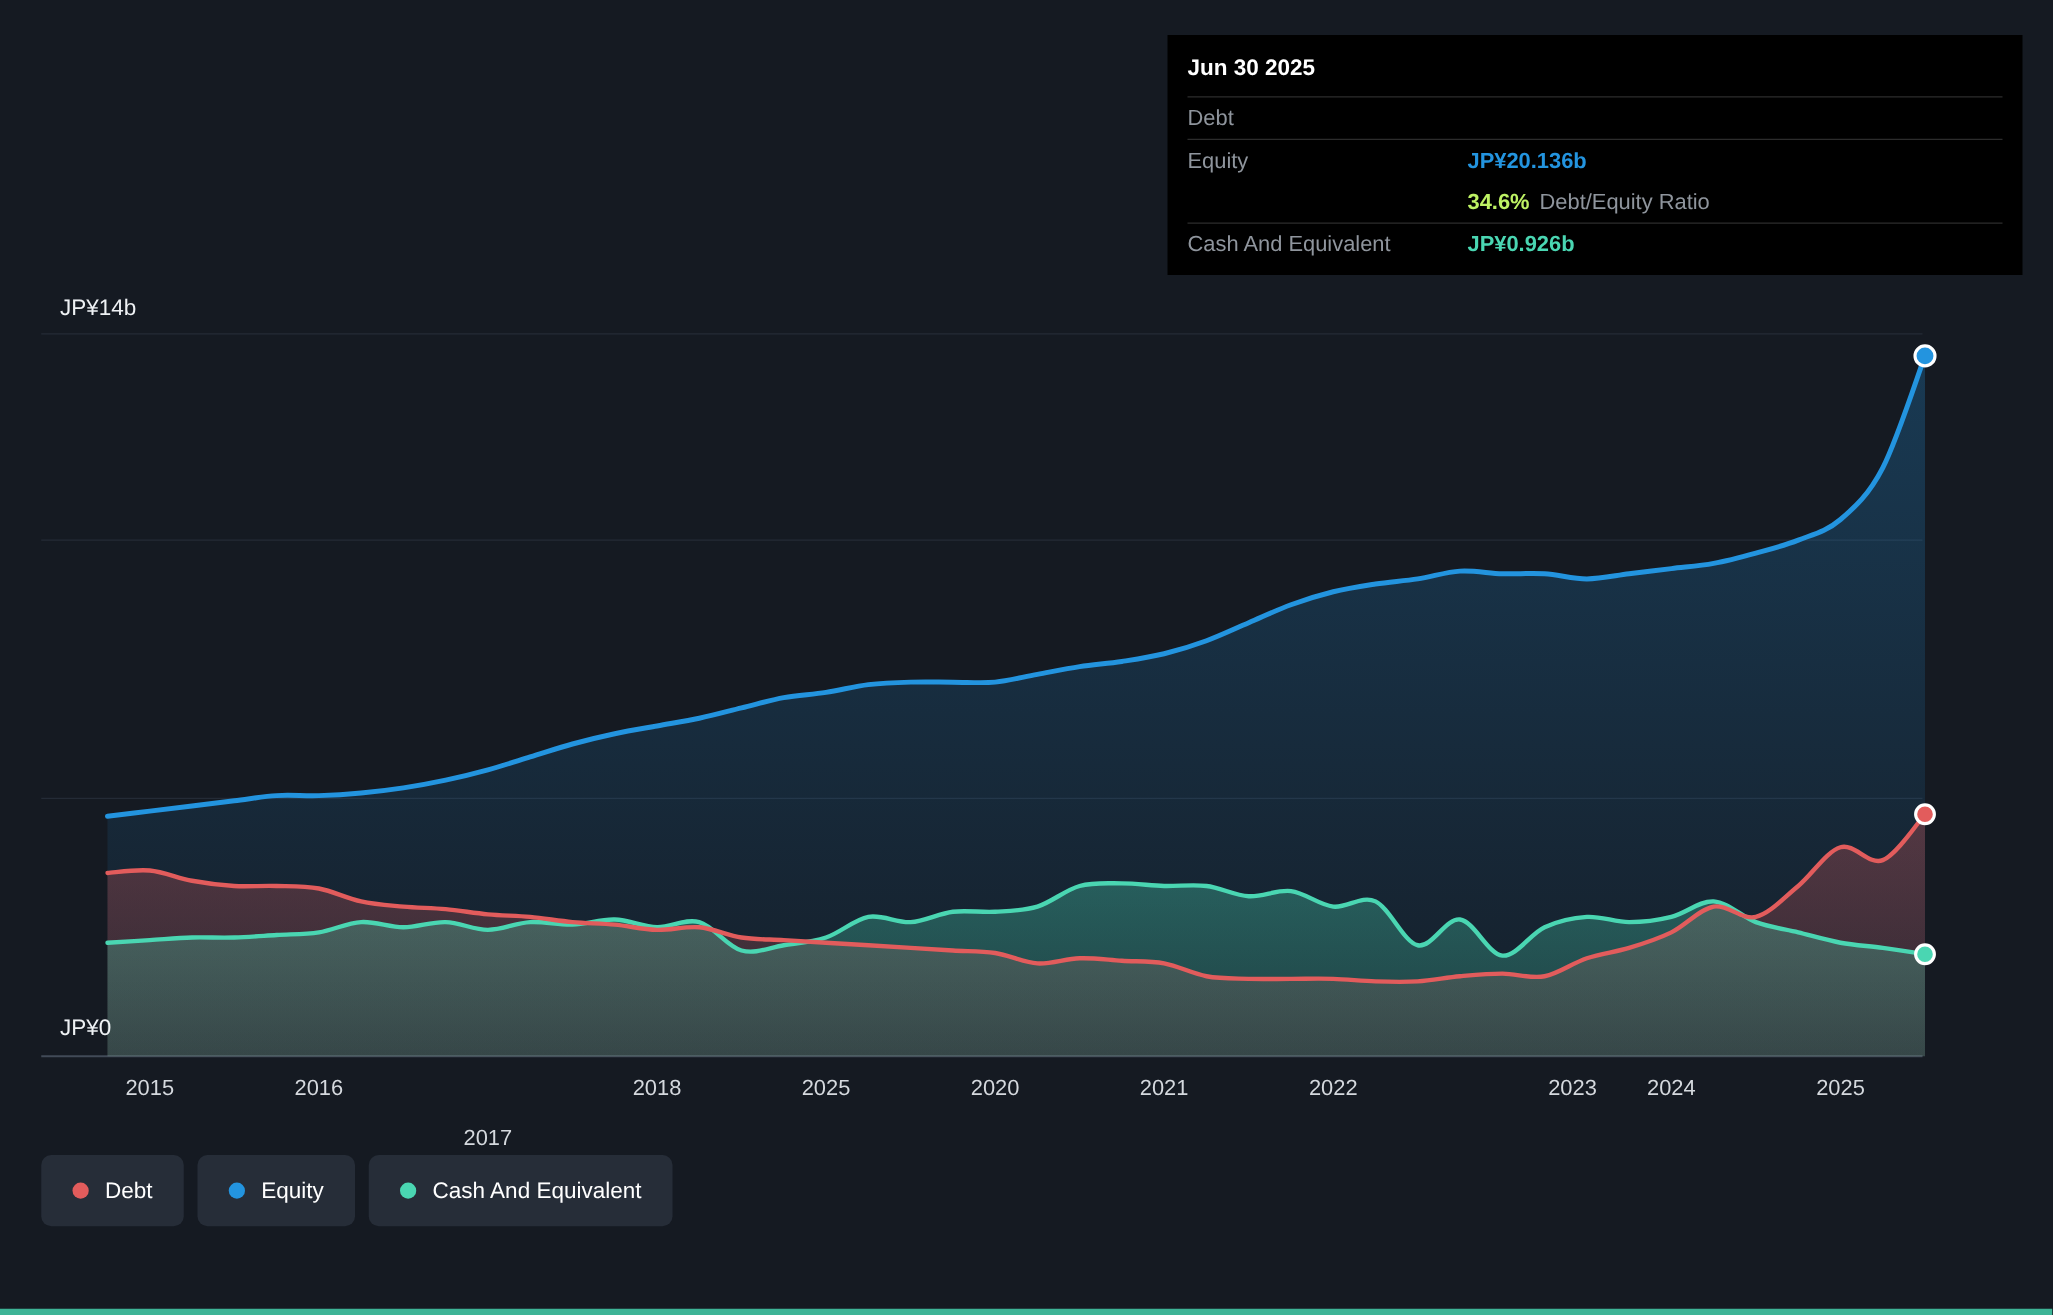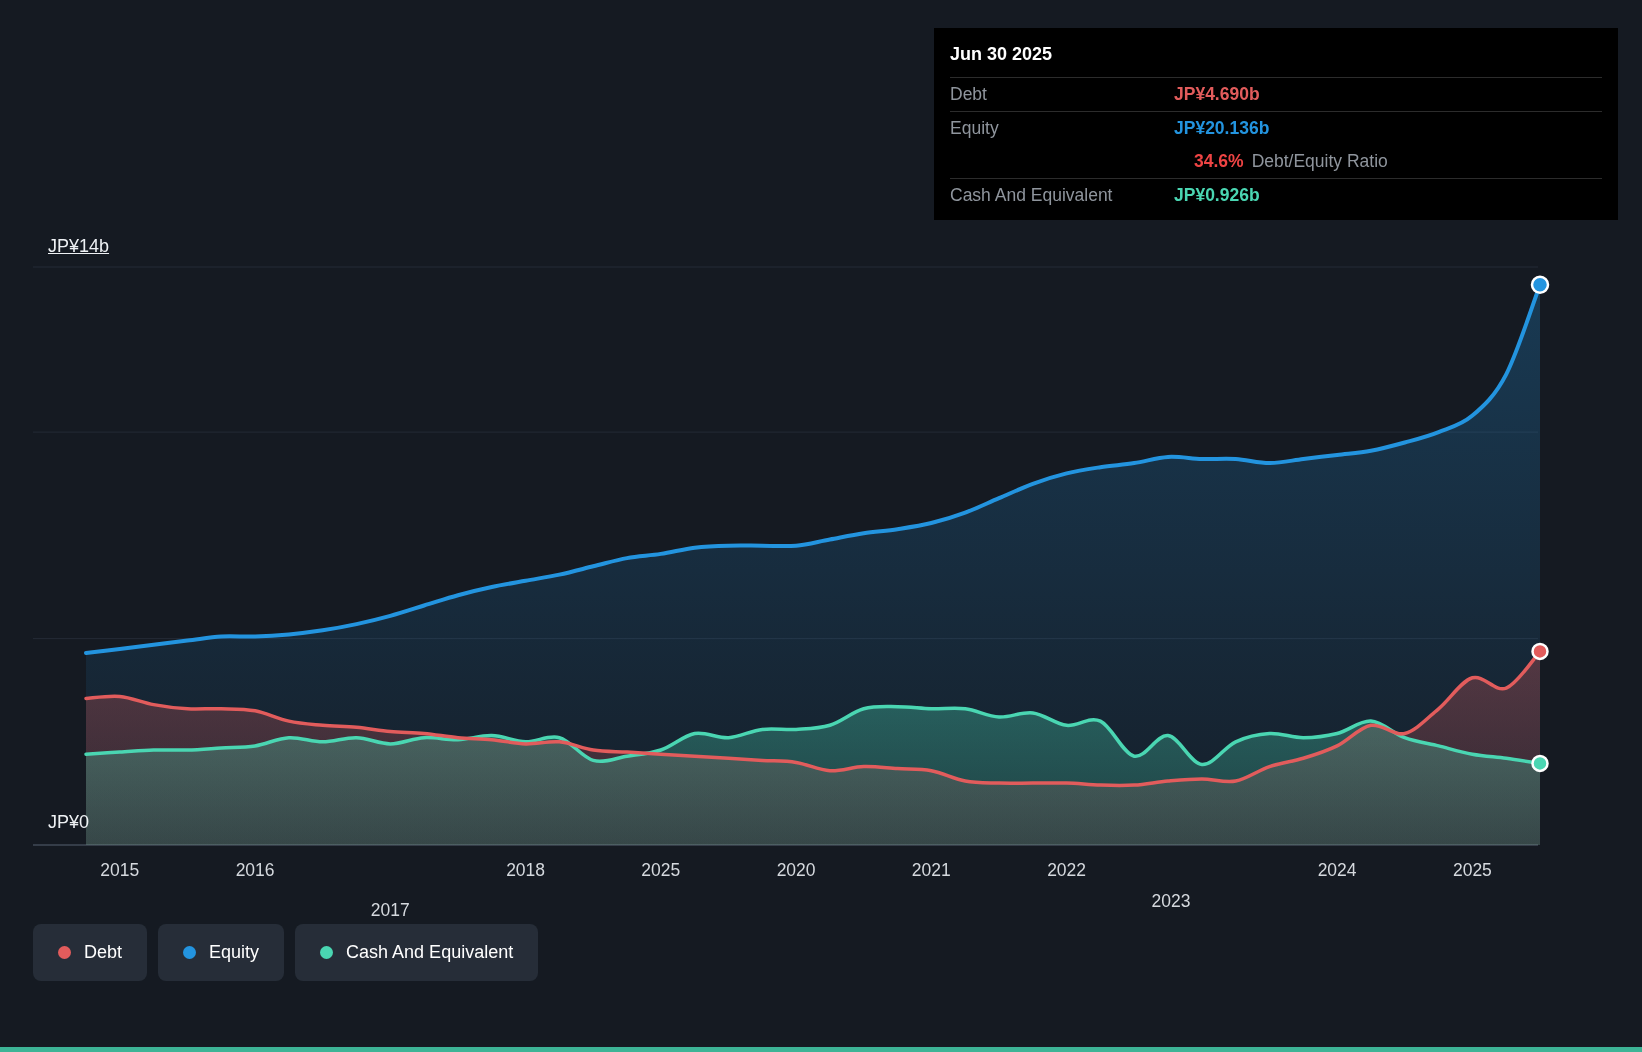--- a/index.html
+++ b/index.html
@@ -5,33 +5,33 @@
   html, body { margin: 0; padding: 0; }
   body {
     width: 1642px; height: 1052px;
     background: #151a22;
     font-family: "Liberation Sans", sans-serif;
     position: relative; overflow: hidden; color: #fff;
   }
   #chart-svg { position: absolute; left: 0; top: 0; z-index: 1; }
 
   .y-axis-label { position: absolute; z-index: 2; font-size: 18px; color: #eef1f4; }
-  #y-label-top { left: 48px; top: 236px; text-decoration: underline; }
+  #y-label-top { left: 48px; top: 236px; }
   #y-label-bottom { left: 48px; top: 812px; }
 
   #x-ticks { position: absolute; left: 0; top: 860px; width: 100%; height: 26px; z-index: 2; }
   #x-ticks span { position: absolute; transform: translateX(-50%); font-size: 17.5px; color: #d5d9de; white-space: nowrap; }
 
   #tooltip { position: absolute; left: 934px; top: 28px; width: 652px; z-index: 3; background: #000; padding: 2px 16px 8px; }
   .tt-title { font-size: 18px; font-weight: 700; color: #fff; padding: 14px 0 12px; }
   .tt-row { display: grid; grid-template-columns: 224px 1fr; align-items: center; padding: 6px 0; font-size: 17.5px; border-top: 1px solid #2c2c2c; }
   .tt-row.no-border { border-top: none; }
   .tt-label { color: #8f959d; }
   .tt-value { font-weight: 700; }
-  .tt-ratio-value { font-weight: 700; color: #ef4444; margin-left: 20px; }
+  .tt-ratio-value { font-weight: 700; color: #bef264; }
   .tt-ratio-label { color: #8f959d; margin-left: 8px; font-weight: 400; }
 
   #legend { position: absolute; left: 33px; top: 924px; display: flex; gap: 11px; z-index: 2; }
   .legend-chip { display: flex; align-items: center; gap: 13px; background: #262d38; border-radius: 8px; height: 57px; padding: 0 25px; font-size: 18px; color: #fff; cursor: pointer; }
   .legend-dot { width: 13px; height: 13px; border-radius: 50%; flex: 0 0 auto; }
 
   #bottom-divider { position: absolute; left: 0; bottom: 0; width: 100%; height: 5px; background: #3db496; z-index: 4; }
 </style>
 </head>
 <body>
@@ -79,30 +79,29 @@
 
 <div id="x-ticks">
     <span style="left: 119.8px;">2015</span>
     <span style="left: 255.1px;">2016</span>
     <span style="left: 390.3px; margin-top: 40px;">2017</span>
     <span style="left: 525.6px;">2018</span>
     <span style="left: 660.8px;">2025</span>
     <span style="left: 796.1px;">2020</span>
     <span style="left: 931.3px;">2021</span>
     <span style="left: 1066.6px;">2022</span>
-    <span style="left: 1171px; margin-top: 31px;">2023</span>
+    <span style="left: 1258px;">2023</span>
     <span style="left: 1337.1px; text-align: center;">2024</span>
     <span style="left: 1472.4px;">2025</span>
   </div>
 
 <div id="tooltip">
   <div class="tt-title">Jun 30 2025</div>
   <div class="tt-row">
     <span class="tt-label">Debt</span>
-    <span class="tt-value" style="color: rgb(226, 92, 92);">JP¥4.690b</span>
   </div>
   <div class="tt-row">
     <span class="tt-label">Equity</span>
     <span class="tt-value" style="color: rgb(35, 148, 223);">JP¥20.136b</span>
   </div>
   <div class="tt-row no-border">
     <span></span>
     <span>
       <span class="tt-ratio-value">34.6%</span><span class="tt-ratio-label">Debt/Equity Ratio</span>
     </span>

